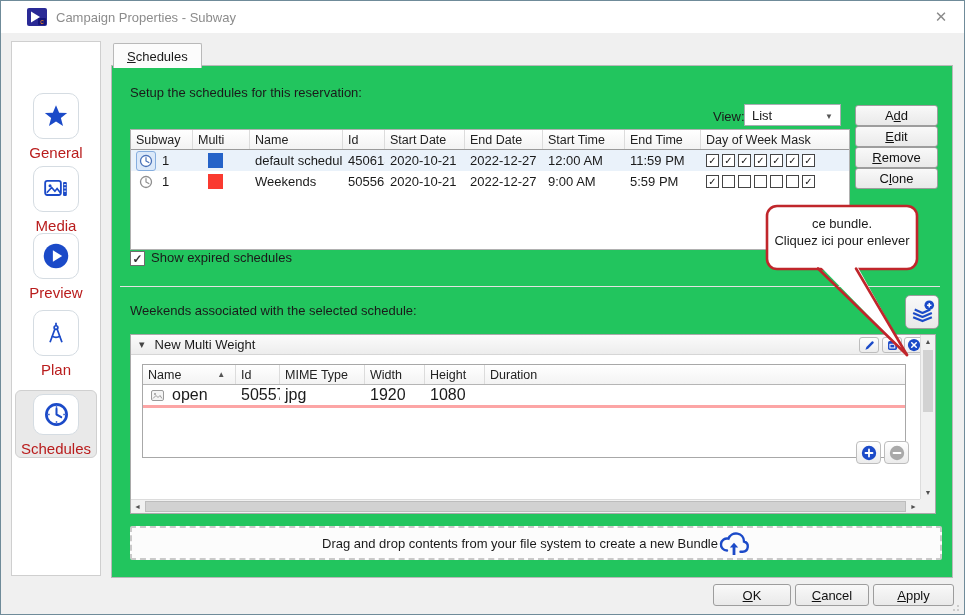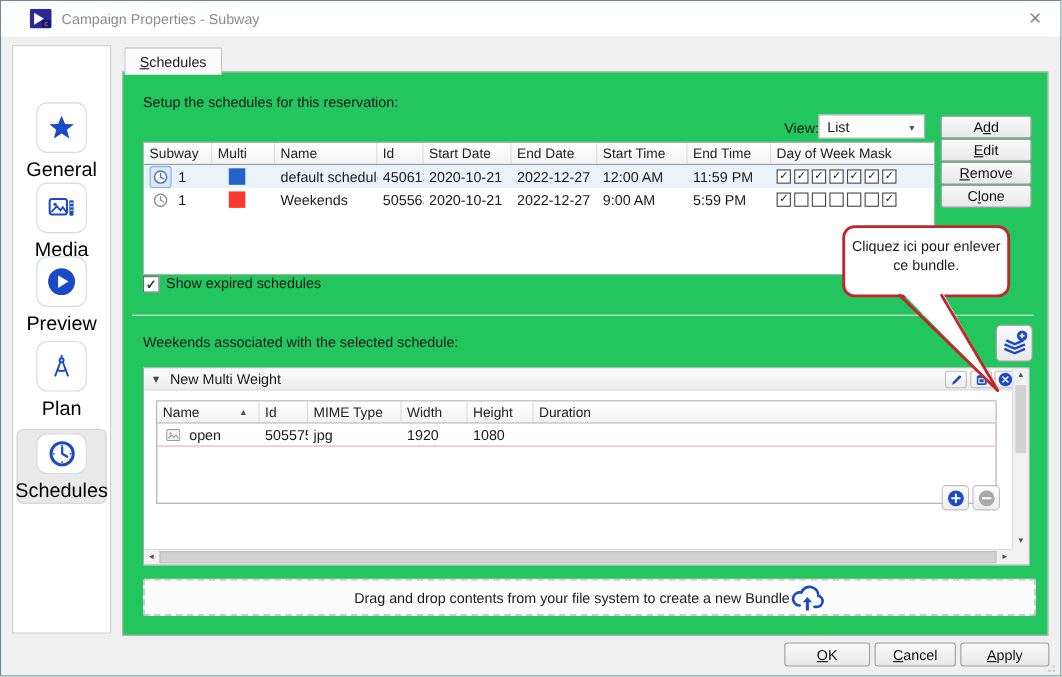--- a/index.html
+++ b/index.html
@@ -6,21 +6,21 @@
   .window{position:relative;width:965px;height:615px;background:#f0f0f0;border:1px solid #6f8b99;
           box-sizing:border-box;overflow:hidden;font-size:13px;color:#1a1a1a;}
   
   .titlebar{position:absolute;left:0;top:0;right:0;height:32px;background:#fff;display:flex;align-items:center;padding-left:26px;gap:9px;}
   .title{color:#8c8c8c;font-size:13px;}
   .closebtn{position:absolute;right:12px;top:5px;width:22px;height:22px;display:flex;align-items:center;justify-content:center;color:#8a8a8a;font-size:15px;}
   
   .sidebar{position:absolute;left:10px;top:40px;width:90px;height:535px;background:#fff;border:1px solid #cfcfcf;box-sizing:border-box;}
   .side-item{position:absolute;left:3px;width:82px;display:flex;flex-direction:column;align-items:center;padding-top:3px;border-radius:6px;box-sizing:border-box;}
   .side-item .ibox{width:44px;height:44px;border:1px solid #d5dce2;border-radius:10px;background:#fff;display:flex;align-items:center;justify-content:center;}
-  .side-item .ilabel{margin-top:5px;font-size:18px;color:#000000;}
+  .side-item .ilabel{margin-top:5px;font-size:15px;color:#b91c1c;}
   .side-item.sel{background:#e9e9e9;border:1px solid #d0d0d0;height:68px;}
   
   .tab{position:absolute;left:112px;top:42px;height:24px;padding:0 13px;background:#fcfcfc;border:1px solid #b9b9b9;border-bottom:none;
        display:flex;align-items:center;z-index:2;border-radius:2px 2px 0 0;font-size:13px;}
   .tabpanel{position:absolute;left:110px;top:64px;width:842px;height:513px;background:#22c55e;border:1px solid #b9b9b9;box-sizing:border-box;}
   .mn{text-decoration:underline;}
   .setup-label{position:absolute;left:18px;top:19px;}
   
   .view-label{position:absolute;left:601px;top:43px;}
   .dropdown{position:absolute;left:632px;top:38px;width:97px;height:22px;background:#fff;border:1px solid #a9adb3;box-sizing:border-box;
@@ -57,21 +57,21 @@
   
   .bpanel{position:absolute;left:18px;top:268px;width:806px;height:180px;background:#fff;border:1px solid #a9a9a9;box-sizing:border-box;}
   .bph{position:absolute;left:0;top:0;width:790px;height:20px;background:linear-gradient(#fbfbfb,#ededed);border-bottom:1px solid #d6d6d6;
        box-sizing:border-box;display:flex;align-items:center;}
   .bph .bcaret{margin-left:8px;font-size:11px;color:#444;}
   .bph .btitle{margin-left:10px;font-size:13px;}
   .hbtn{position:absolute;top:2px;width:20px;height:16px;border:1px solid #bdbdbd;border-radius:3px;background:linear-gradient(#fff,#ececec);
         display:flex;align-items:center;justify-content:center;box-sizing:border-box;}
   .btable{position:absolute;left:11px;top:29px;width:764px;height:94px;border:1px solid #a8a8a8;background:#fff;box-sizing:border-box;overflow:hidden;}
   .thead2{display:flex;height:19px;border-bottom:1px solid #b5b5b5;background:linear-gradient(#ffffff,#f3f3f3);}
-  .trow2{display:flex;align-items:center;height:20px;font-size:13px;border-bottom:1px solid #fca5a5;}
+  .trow2{display:flex;align-items:center;height:20px;font-size:16px;border-bottom:3px solid #fca5a5;}
   .pmbtn{position:absolute;width:25px;height:23px;border:1px solid #bdbdbd;border-radius:4px;background:linear-gradient(#fff,#ececec);
          display:flex;align-items:center;justify-content:center;box-sizing:border-box;}
   .vsb{position:absolute;top:0;right:0;bottom:14px;width:15px;background:#f1f1f1;border-left:1px solid #dcdcdc;box-sizing:border-box;}
   .vsb .ar{height:13px;display:flex;align-items:center;justify-content:center;font-size:7px;color:#505050;}
   .vsb .ar.dn{position:absolute;bottom:0;left:0;right:0;}
   .vsb .thumb{position:absolute;top:15px;left:2px;right:2px;height:62px;background:#d2d2d2;}
   .hsb{position:absolute;left:0;right:15px;bottom:0;height:14px;background:#f1f1f1;border-top:1px solid #dcdcdc;box-sizing:border-box;
        display:flex;align-items:center;}
   .hsb .ar{width:13px;text-align:center;font-size:7px;color:#505050;flex:0 0 auto;}
   .hsb .thumb{flex:1 1 auto;height:9px;background:#d2d2d2;border:1px solid #bdbdbd;margin:0 1px;}
@@ -447,22 +447,22 @@
     </div>
   </div>
 
   <svg class="callout-svg" width="172" height="170" viewBox="0 0 172 170">
     <rect x="12" y="8" width="150" height="63" rx="10" fill="#ffffff" stroke="#c0262b" stroke-width="2.6"></rect>
     <polygon points="63,66 101,66 152,157" fill="#ffffff"></polygon>
     <path d="M63 70.5 L152 157" stroke="#c0262b" stroke-width="2.6" stroke-linecap="round" fill="none"></path>
     <path d="M101 70.5 L152 157" stroke="#c0262b" stroke-width="2.6" stroke-linecap="round" fill="none"></path>
   </svg>
   <div class="callout-text">
+    <div>ce bundle.</div>
     <div>Cliquez ici pour enlever</div>
-    <div>ce bundle.</div>
   </div>
 
   <div class="btn fbtn" style="left:712px;width:78px">
       <span><span></span><span class="mn">O</span><span>K</span></span>
     </div>
   <div class="btn fbtn" style="left:794px;width:74px">
       <span><span></span><span class="mn">C</span><span>ancel</span></span>
     </div>
   <div class="btn fbtn" style="left:872px;width:81px">
       <span><span></span><span class="mn">A</span><span>pply</span></span>

